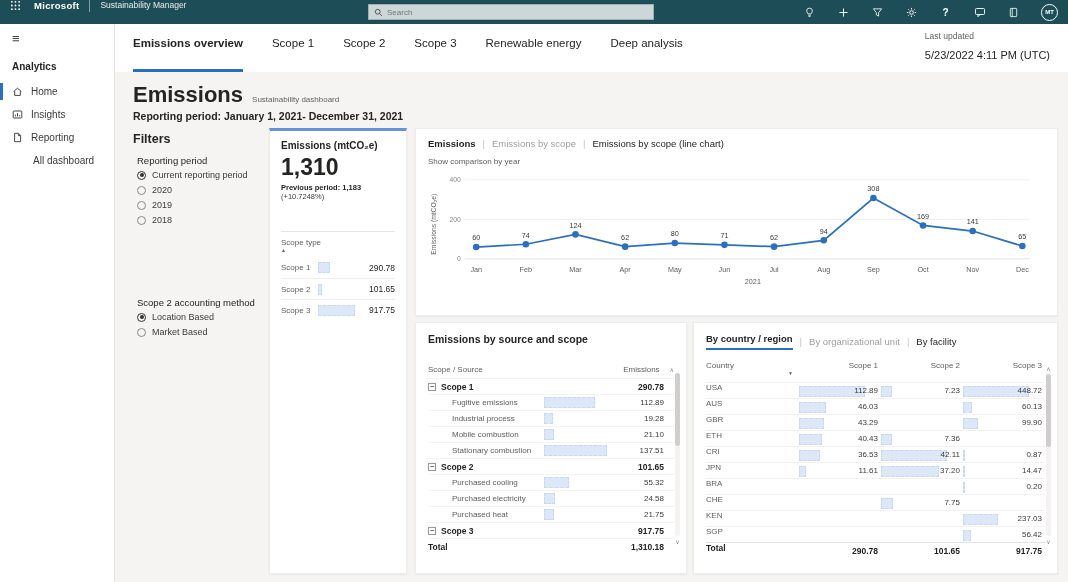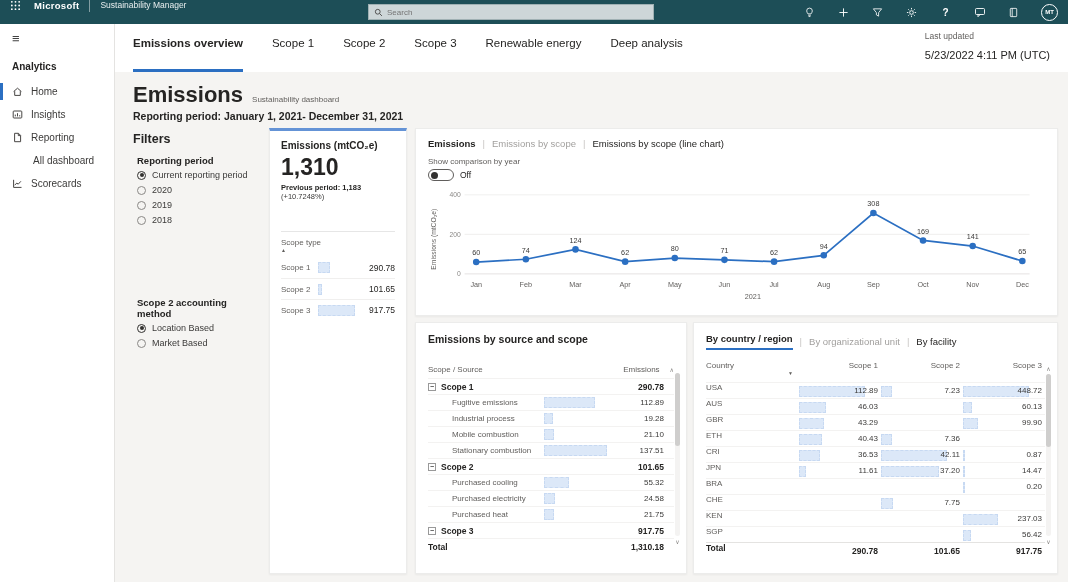--- a/index.html
+++ b/index.html
@@ -47,21 +47,21 @@
   .titlebar{padding:10px 18px 0 18px;flex:none}
   .titleline{display:flex;align-items:baseline;gap:9px}
   .pg-title{font-size:22px;font-weight:700}
   .pg-sub{font-size:8px;color:var(--tSecondary)}
   .pg-period{font-size:10.5px;font-weight:700;margin-top:2px}
 
   
   .content{flex:1;display:flex;padding:6px 10px 8px 18px;gap:8px;min-height:0}
   .filters{width:128px;flex:none;padding-top:4px}
   .filters-title{font-size:12.5px;font-weight:700}
-  .fgroup-label{font-size:9.5px;font-weight:700;margin:9px 0 4px 4px}
+  .fgroup-label{font-size:9.5px;font-weight:400;margin:9px 0 4px 4px}
   .fgroup.second{margin-top:72px}
   .fopt{display:flex;align-items:center;gap:6px;margin:0 0 5px 4px;cursor:pointer}
   .radio{width:9px;height:9px;border-radius:50%;border:1px solid var(--tMuted);position:relative;flex:none}
   .radio.sel{border-color:#323130}
   .radio.sel::after{content:"";position:absolute;inset:1.5px;border-radius:50%;background:#323130}
   .fopt .lbl{font-size:9px;color:#3b3a39}
 
   .panel{background:#fff;border:1px solid var(--panelBorder);box-shadow:0 1px 2px rgba(0,0,0,.05)}
 
   
@@ -230,27 +230,20 @@
         <div class="side-item">
           <span><svg width="11" height="11" viewBox="0 0 11 11" fill="none" stroke="#484644" stroke-width="1" stroke-linejoin="round">
               <path d="M2.6 1.3h3.9l2.1 2.1v6.3H2.6Z"></path>
               <path d="M6.3 1.5v2.1h2.1"></path>
             </svg></span>
           <span class="lbl">Reporting</span>
         </div>
         <div class="side-item indent">
           <span class="lbl">All dashboard</span>
         </div>
-        <div class="side-item">
-          <span><svg width="11" height="11" viewBox="0 0 11 11" fill="none" stroke="#484644" stroke-width="1" stroke-linejoin="round">
-              <path d="M1.6 1.8v7.6h7.9"></path>
-              <path d="M2.7 7.2 4.8 5l1.4 1.2 2.7-2.9"></path>
-            </svg></span>
-          <span class="lbl">Scorecards</span>
-        </div>
       </div>
   </nav>
 
   <div class="main">
     <div class="tabrow">
       <div id="nav-tabs" style="display:flex">
           <div class="ntab active">Emissions overview</div>
           <div class="ntab">Scope 1</div>
           <div class="ntab">Scope 2</div>
           <div class="ntab">Scope 3</div>
@@ -350,24 +343,20 @@
 
         <div class="panel chart-panel">
           <div class="vtabs" id="chart-tabs">
               <span class="vtab bold">Emissions</span>
               <span class="sep">|</span>
               <span class="vtab dim">Emissions by scope</span>
               <span class="sep">|</span>
               <span class="vtab">Emissions by scope (line chart)</span>
             </div>
           <div class="toggle-label">Show comparison by year</div>
-          <div class="toggle-row">
-            <div class="tg"></div>
-            <span class="tg-state">Off</span>
-          </div>
           <div class="chart-wrap" id="chart-wrap"><svg viewBox="0 0 640 122" width="100%" height="122">
                 <line x1="38" y1="92" x2="624" y2="92" stroke="#d6d4d2" stroke-width="0.7"></line>
                 <text x="34" y="94.5" text-anchor="end" font-size="7" fill="#8a8886">0</text>
                 <line x1="38" y1="51" x2="624" y2="51" stroke="#e8e7e5" stroke-width="0.7"></line>
                 <text x="34" y="53.5" text-anchor="end" font-size="7" fill="#8a8886">200</text>
                 <line x1="38" y1="10" x2="624" y2="10" stroke="#e8e7e5" stroke-width="0.7"></line>
                 <text x="34" y="12.5" text-anchor="end" font-size="7" fill="#8a8886">400</text>
                 <text x="8" y="56" text-anchor="middle" font-size="7" fill="#605e5c" transform="rotate(-90 8 56)">Emissions (mtCO₂e)</text>
                 <polyline points="50,79.7 101.5,76.83 153,66.58 204.5,79.28999999999999 256,75.6 307.5,77.445 359,79.28999999999999 410.5,72.73 462,28.86 513.5,57.355 565,63.095 616.5,78.675" fill="none" stroke="#2b6fc2" stroke-width="1.8"></polyline>
                 <circle cx="50" cy="79.7" r="3.4" fill="#2b6fc2"></circle>

